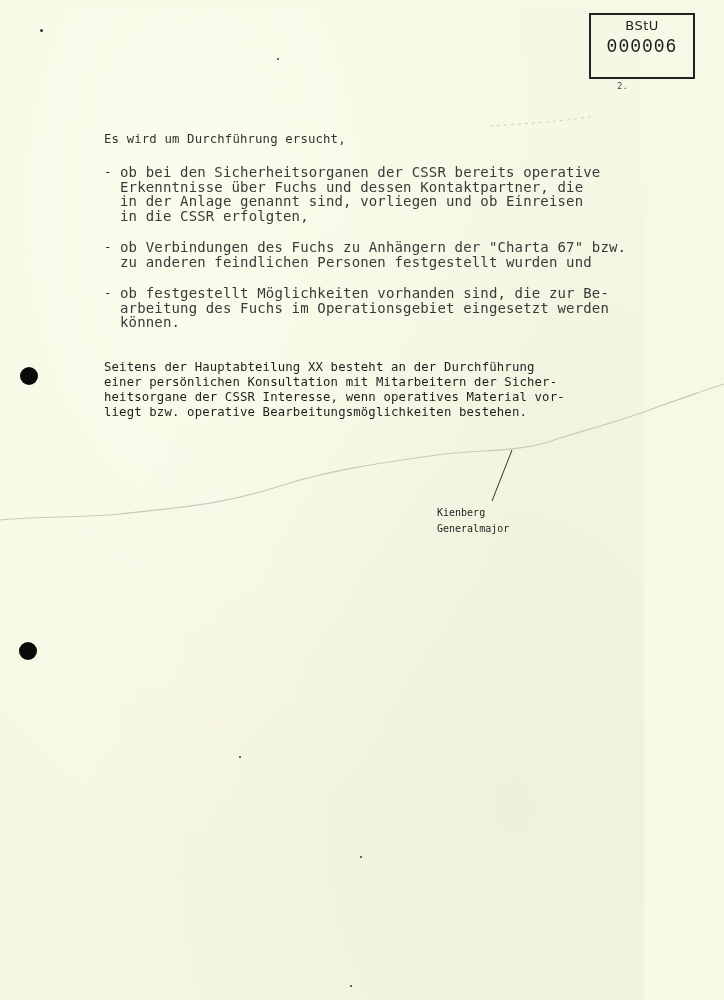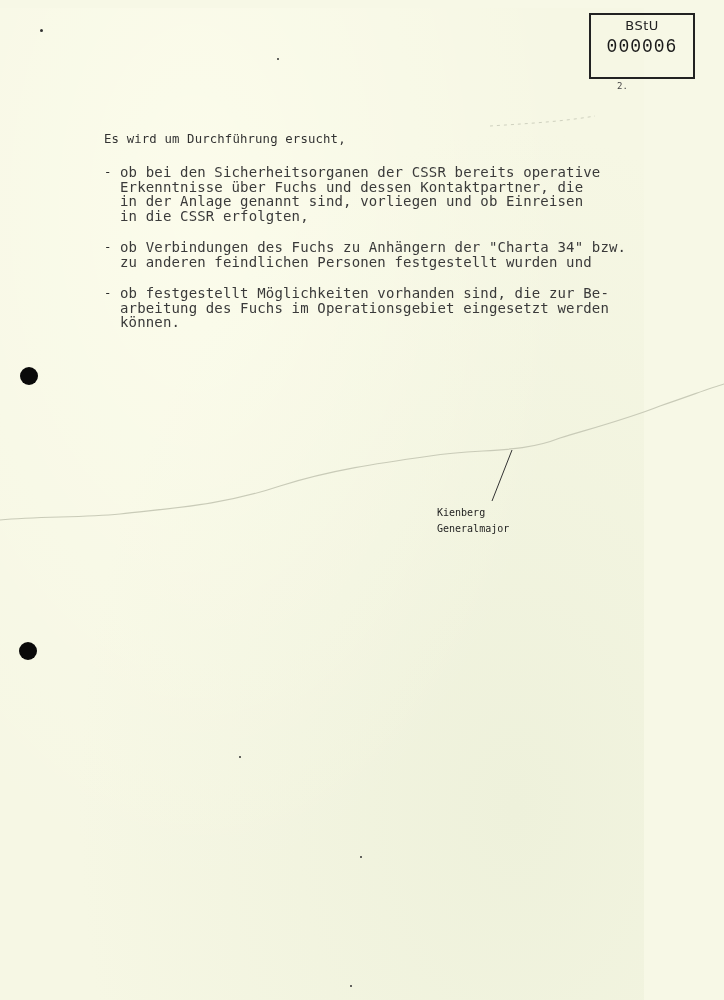--- a/index.html
+++ b/index.html
@@ -158,31 +158,35 @@
   <div class="bullets" style="position:absolute;">
     <div class="bullet">
       <span class="bullet-dash">-</span>
       <div class="bullet-text">ob bei den Sicherheitsorganen der CSSR bereits operative
 Erkenntnisse über Fuchs und dessen Kontaktpartner, die
 in der Anlage genannt sind, vorliegen und ob Einreisen
 in die CSSR erfolgten,</div>
     </div>
     <div class="bullet">
       <span class="bullet-dash">-</span>
-      <div class="bullet-text">ob Verbindungen des Fuchs zu Anhängern der "Charta 34" bzw.
+      <div class="bullet-text">ob Verbindungen des Fuchs zu Anhängern der "Charta 67" bzw.
 zu anderen feindlichen Personen festgestellt wurden und</div>
     </div>
     <div class="bullet">
       <span class="bullet-dash">-</span>
       <div class="bullet-text">ob festgestellt Möglichkeiten vorhanden sind, die zur Be-
 arbeitung des Fuchs im Operationsgebiet eingesetzt werden
 können.</div>
     </div>
   </div>
 
+  <div class="closing">Seitens der Hauptabteilung XX besteht an der Durchführung
+einer persönlichen Konsultation mit Mitarbeitern der Sicher-
+heitsorgane der CSSR Interesse, wenn operatives Material vor-
+liegt bzw. operative Bearbeitungsmöglichkeiten bestehen.</div>
 
 
   <div class="signature">
     <div>Kienberg</div>
     <div>Generalmajor</div>
   </div>
 
   <div class="punch-hole hole-top"></div>
   <div class="punch-hole hole-bottom"></div>
 

